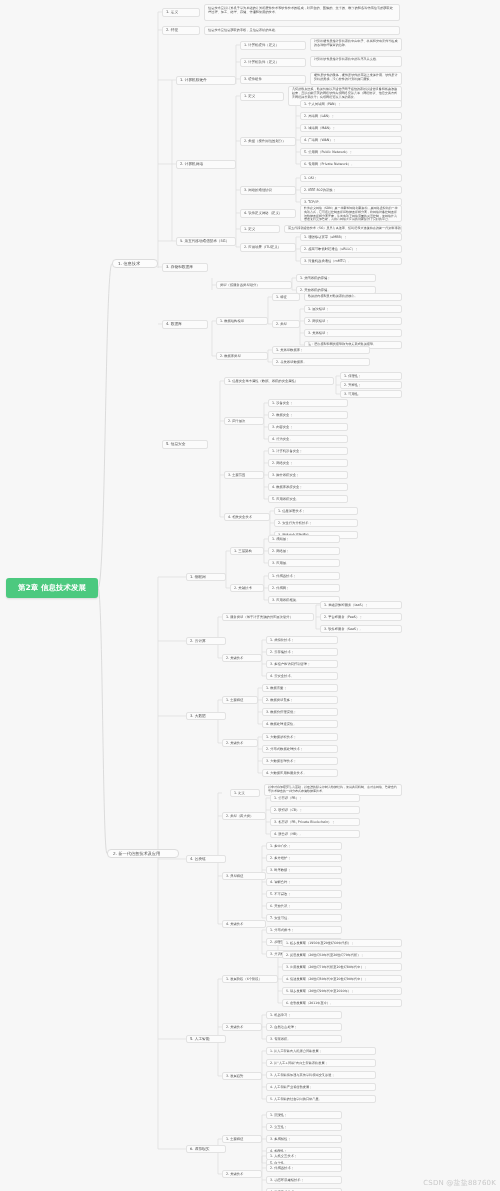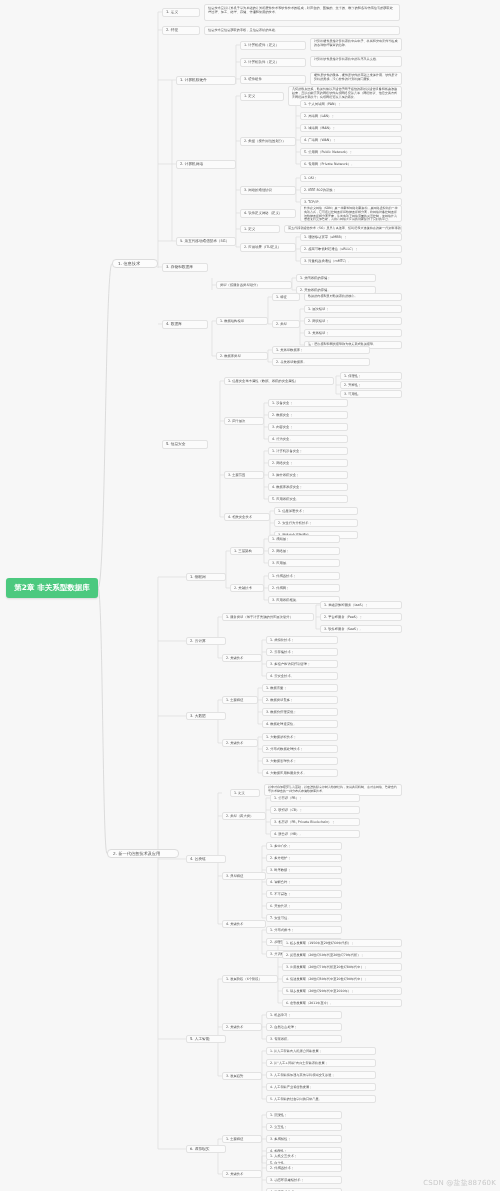--- a/index.html
+++ b/index.html
@@ -222,21 +222,21 @@
       <path d="M262,1151 L266,1151" stroke="#d8d8d8" stroke-width="0.6" fill="none"></path>
       <path d="M262,1163 L266,1163" stroke="#d8d8d8" stroke-width="0.6" fill="none"></path>
       <path d="M262,1156 L262,1192" stroke="#d8d8d8" stroke-width="0.6" fill="none"></path>
       <path d="M262,1156 L266,1156" stroke="#d8d8d8" stroke-width="0.6" fill="none"></path>
       <path d="M262,1168 L266,1168" stroke="#d8d8d8" stroke-width="0.6" fill="none"></path>
       <path d="M262,1180 L266,1180" stroke="#d8d8d8" stroke-width="0.6" fill="none"></path>
       <path d="M262,1192 L266,1192" stroke="#d8d8d8" stroke-width="0.6" fill="none"></path>
     </svg>
   <div id="nodes">
       <div class="node root" style="left: 6px; top: 578px; width: 92px; height: 20px; font-size: 7.5px; background: rgb(76, 201, 127);">
-        <span class="lbl">第2章 非关系型数据库</span>
+        <span class="lbl">第2章 信息技术发展</span>
       </div>
       <div class="node l1" style="left: 112px; top: 259px; width: 46px; height: 9px; font-size: 4.2px;">
         <span class="lbl">1. 信息技术</span>
       </div>
       <div class="node l1" style="left: 107px; top: 849px; width: 72px; height: 9px; font-size: 4.2px;">
         <span class="lbl">2. 新一代信息技术及应用</span>
       </div>
       <div class="node " style="left: 162px; top: 8px; width: 38px; height: 9px; font-size: 3.7px;">
         <span class="lbl">1. 定义</span>
       </div>

